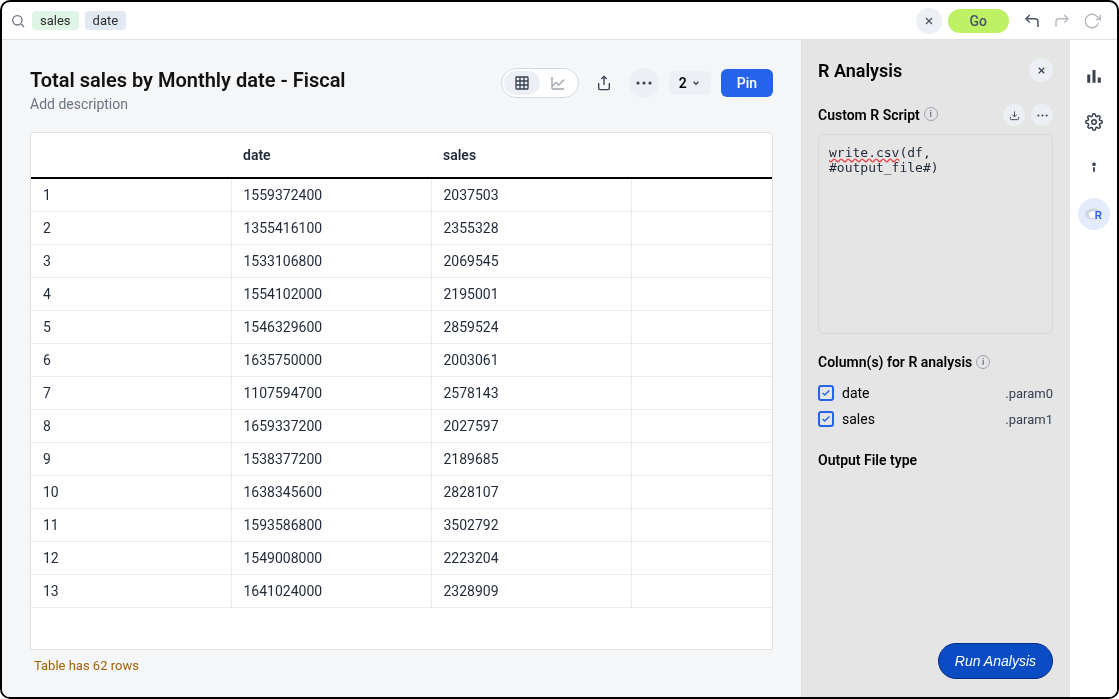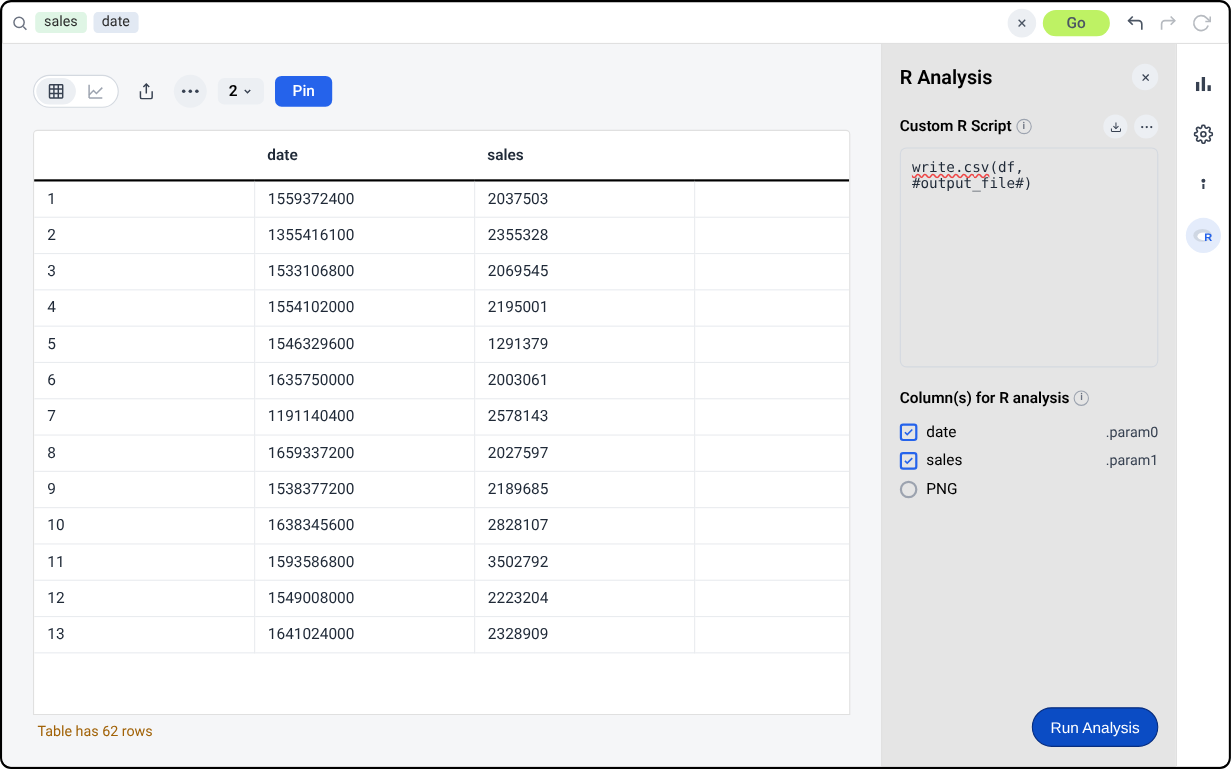--- a/index.html
+++ b/index.html
@@ -163,21 +163,21 @@
 .panel-title { font-size: 18px; font-weight: 600; }
 .close-x {
   width: 24px; height: 24px;
   border-radius: 50%;
   background: #eceff3;
   display:flex;align-items:center;justify-content:center;
   cursor: pointer;
   font-size: 14px;
 }
 .script-label-row { display: flex; justify-content: space-between; align-items: center; margin-bottom: 8px; }
-.script-label { font-size: 14px; font-weight: 600; display:flex;align-items:center;gap:4px;}
+.script-label { font-size: 14px; font-weight: 600; display:flex;gap:4px;}
 .info-dot { width:14px;height:14px;border:1px solid #9ca3af;border-radius:50%;display:inline-flex;align-items:center;justify-content:center;font-size:9px;color:#6b7280;}
 .mini-actions { display: flex; gap: 6px; }
 .mini-btn { width:22px;height:22px;border-radius:50%;background:#eceff3;display:flex;align-items:center;justify-content:center;cursor:pointer;font-size:11px;}
 .code-box {
   border: 1px solid #d4d9e0;
   border-radius: 6px;
   padding: 10px;
   height: 200px;
   font-family: ui-monospace, Menlo, monospace;
   font-size: 13px;
@@ -206,20 +206,21 @@
 .radio.checked::after { content:"";width:8px;height:8px;background:#2563eb;border-radius:50%; }
 .run-btn {
   margin-top: auto;
   align-self: flex-end;
   background: #1e3a8a;
   background: #1d4ed8;
   background: #0b3d91;
   background: #0a2f7a;
   background: #0a3fa8;
   background: #0d3fa0;
+  font-style: italic;
 }
 .run-btn {
   margin-top: auto;
   align-self: flex-end;
   background: #0a3fa8;
   color: #fff;
   border: none;
   padding: 9px 16px;
   border-radius: 18px;
   font-size: 14px;
@@ -296,20 +297,24 @@
           <polyline points="23 4 23 10 17 10"></polyline>
           <path d="M20.49 15a9 9 0 1 1-2.12-9.36L23 10"></path>
         </svg>
     </span>
   </div>
 </div>
 
 <div class="body-area">
   <div class="content-pane">
     <div class="content-header">
+      <div class="title-block">
+        <div class="page-title">Total sales by Monthly date - Fiscal</div>
+        <div class="page-desc">Add description</div>
+      </div>
       <div class="actions-row">
         <div class="viz-toggle">
           <div class="seg active">
             <svg width="16" height="16" viewBox="0 0 24 24" fill="none" stroke="#374151" stroke-width="2">
                 <rect x="3" y="3" width="18" height="18" rx="1"></rect>
                 <line x1="3" y1="9" x2="21" y2="9"></line>
                 <line x1="3" y1="15" x2="21" y2="15"></line>
                 <line x1="9" y1="3" x2="9" y2="21"></line>
                 <line x1="15" y1="3" x2="15" y2="21"></line>
               </svg>
@@ -380,32 +385,32 @@
               </tr>
               <tr>
                 <td>4</td>
                 <td>1554102000</td>
                 <td>2195001</td>
                 <td></td>
               </tr>
               <tr>
                 <td>5</td>
                 <td>1546329600</td>
-                <td>1291379</td>
+                <td>2859524</td>
                 <td></td>
               </tr>
               <tr>
                 <td>6</td>
                 <td>1635750000</td>
                 <td>2003061</td>
                 <td></td>
               </tr>
               <tr>
                 <td>7</td>
-                <td>1191140400</td>
+                <td>1107594700</td>
                 <td>2578143</td>
                 <td></td>
               </tr>
               <tr>
                 <td>8</td>
                 <td>1659337200</td>
                 <td>2027597</td>
                 <td></td>
               </tr>
               <tr>
@@ -505,25 +510,22 @@
         <svg width="10" height="10" viewBox="0 0 24 24" fill="none" stroke="currentColor" stroke-width="3.5">
                 <polyline points="20 6 9 17 4 12"></polyline>
               </svg>
       </span>
       <span>sales</span>
     </div>
     <span class="param-txt">.param1</span>
         </div>
       </div>
 
+    <div class="section-label">Output File type</div>
     <div id="radio-container">
-        <div class="radio-row">
-    <span class="radio "></span>
-    <span>PNG</span>
-        </div>
       </div>
 
     <button class="run-btn">Run Analysis</button>
   </div>
 
   <div class="sidebar">
     <div class="sb-btn">
       <svg width="18" height="18" viewBox="0 0 24 24" fill="currentColor">
           <rect x="3" y="10" width="4" height="11"></rect>
           <rect x="10" y="4" width="4" height="17"></rect>

